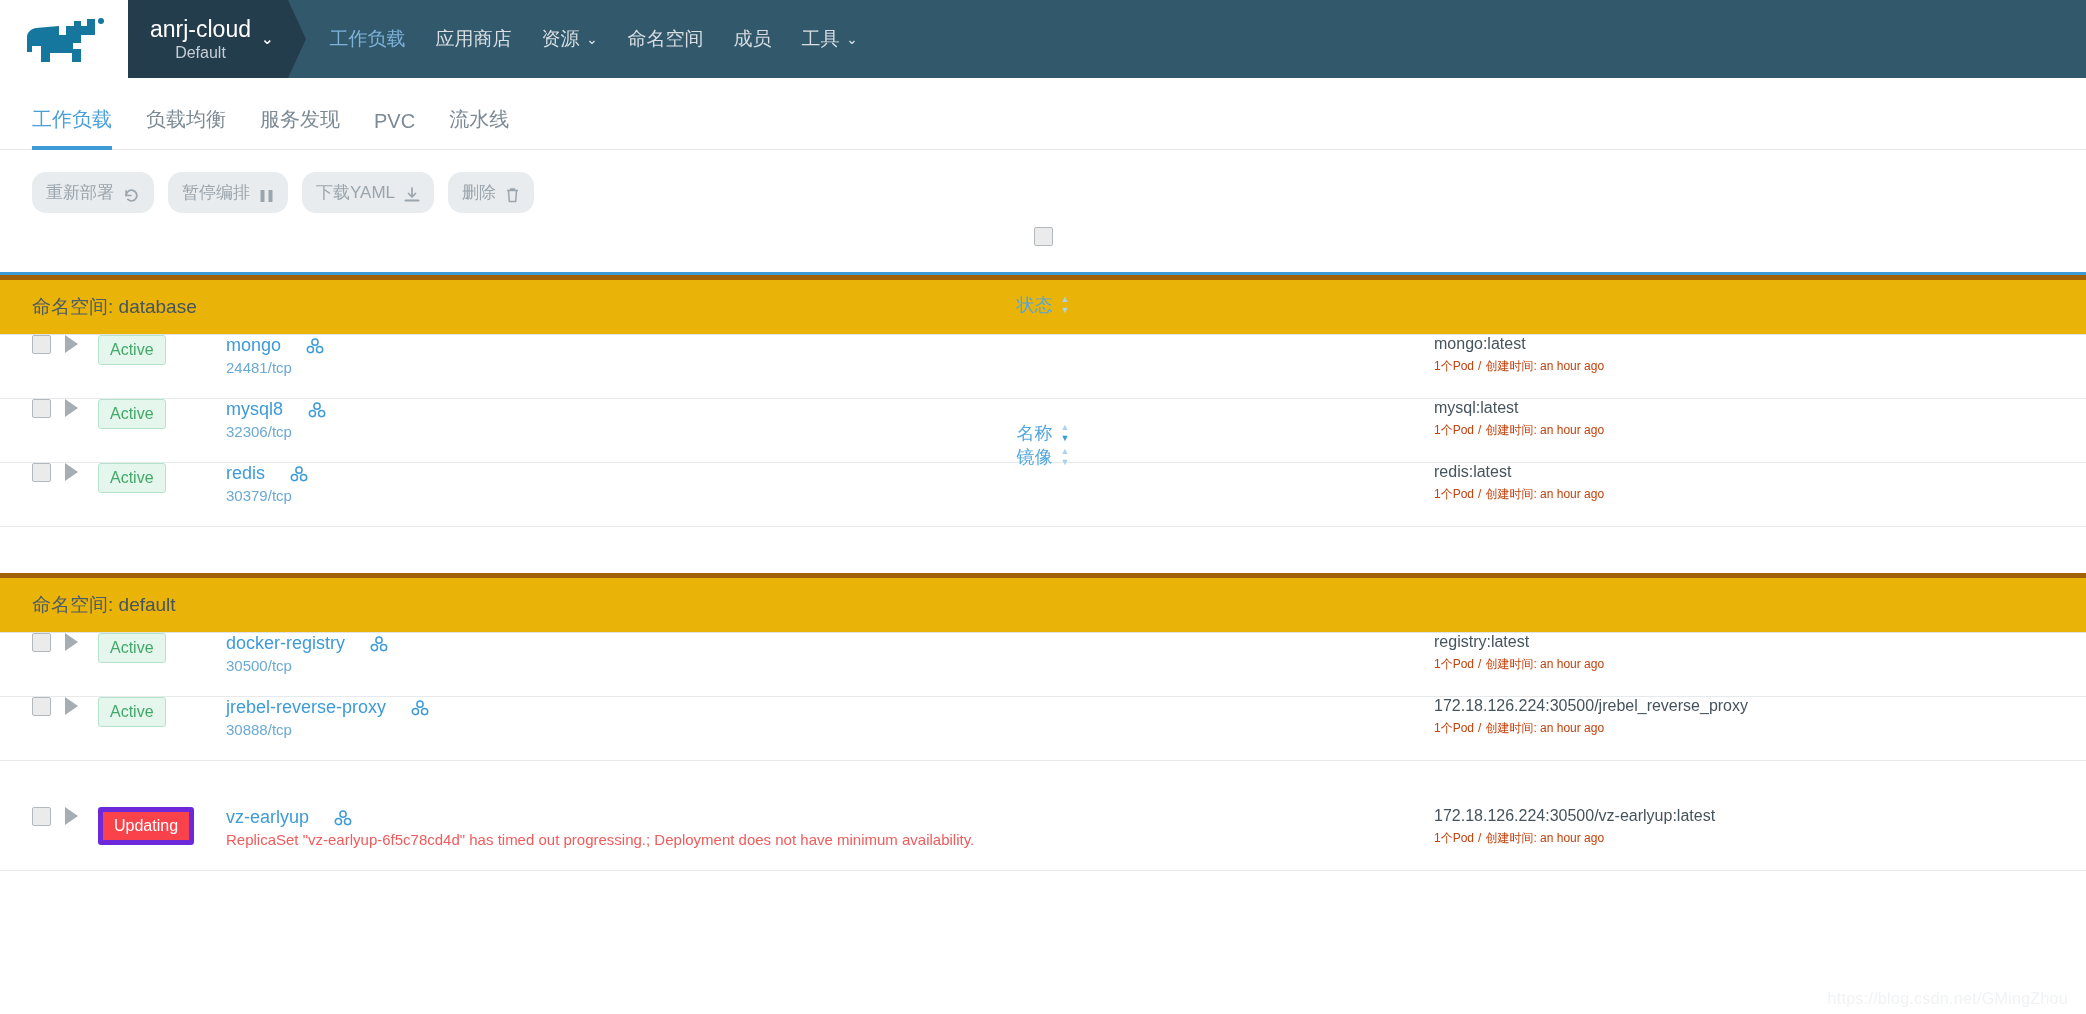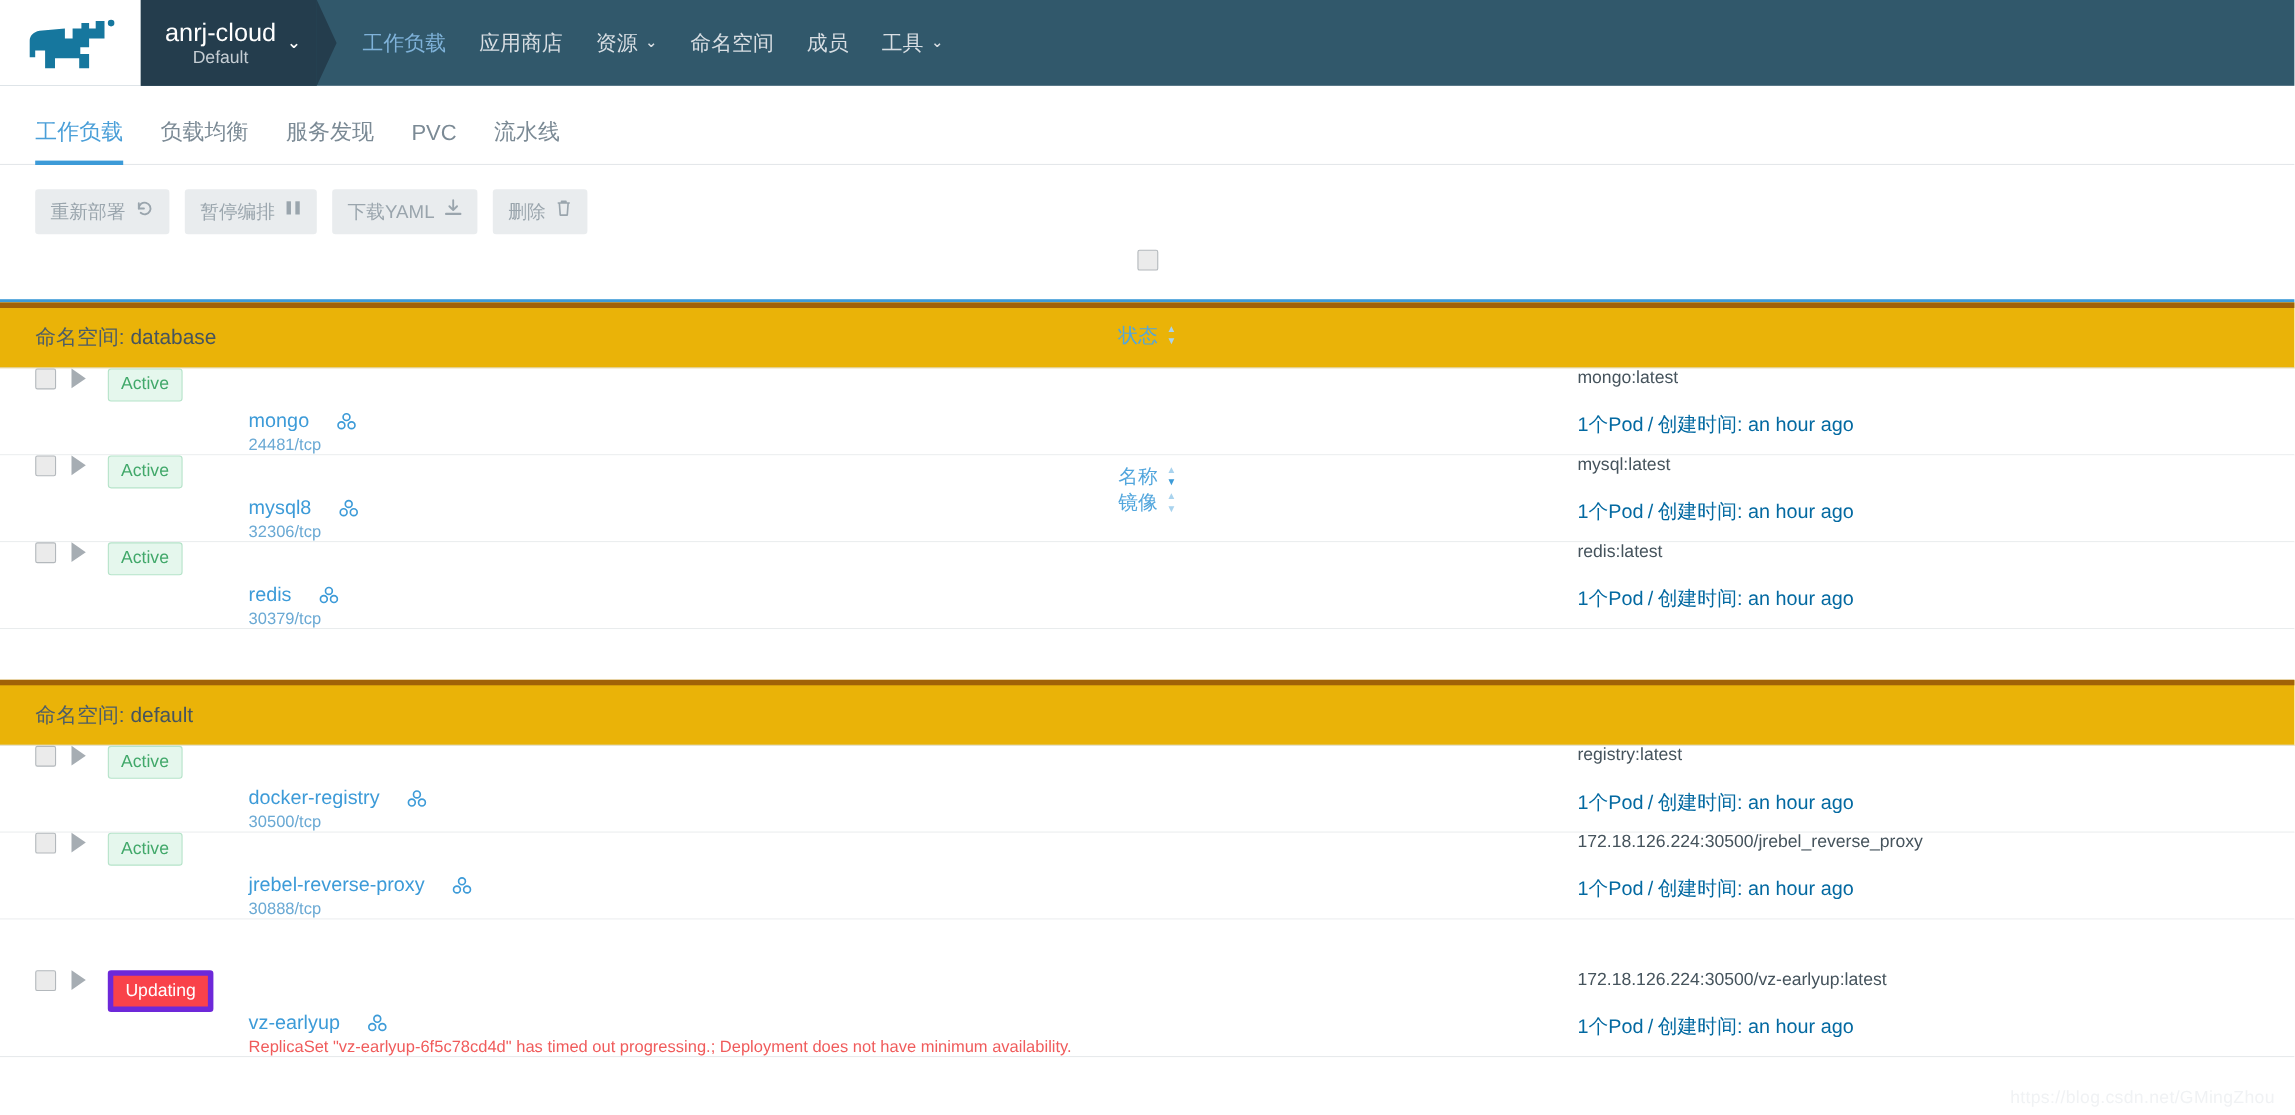--- a/index.html
+++ b/index.html
@@ -97,25 +97,25 @@
   
   .toolbar {
     display: flex;
     gap: 14px;
     padding: 22px 0 0 32px;
   }
   .tb-btn {
     background: #e9ecee;
     color: #9aa5ad;
     border: none;
-    border-radius: 3px;
+    border-radius: 14px;
     font-size: 17px;
     padding: 9px 14px;
     display: flex;
-    align-items: flex-start;
+    align-items: flex-end;
     gap: 9px;
     cursor: pointer;
     font-family: inherit;
     white-space: nowrap;
   }
   .tb-icon { display: inline-flex; align-items: center; }
 
   
   .tbl { width: 100%; padding: 0; }
   .thead {
@@ -196,33 +196,32 @@
   .badge.updating {
     background: #f9424a;
     border: 5px solid #6d28d9;
     color: #ffffff;
   }
 
   .name-line {
     display: flex;
     align-items: center;
     gap: 25px;
-    margin-top: 37px;
   }
   .name-link {
     color: #3d9bd8;
     font-size: 18px;
     text-decoration: none;
     cursor: pointer;
   }
   .sub-line { color: #6aa9d4; font-size: 15px; margin-top: 3px; }
   .sub-line.err { color: #f05b5b; font-size: 15px; }
 
   .img-main { color: #45535c; font-size: 16px; }
-  .img-sub  { color: #0369a1; font-size: 18px; margin-top: 21px; }
+  .img-sub  { color: #c2410c; font-size: 12px; margin-top: 5px; }
   .img-sub .pod-sep { padding: 0 4px; }
 
   .spacer { height: 46px; background: #fff; }
 
   .watermark {
     position: absolute;
     right: 18px;
     bottom: 6px;
     color: #f0f2f4;
     font-size: 16px;

